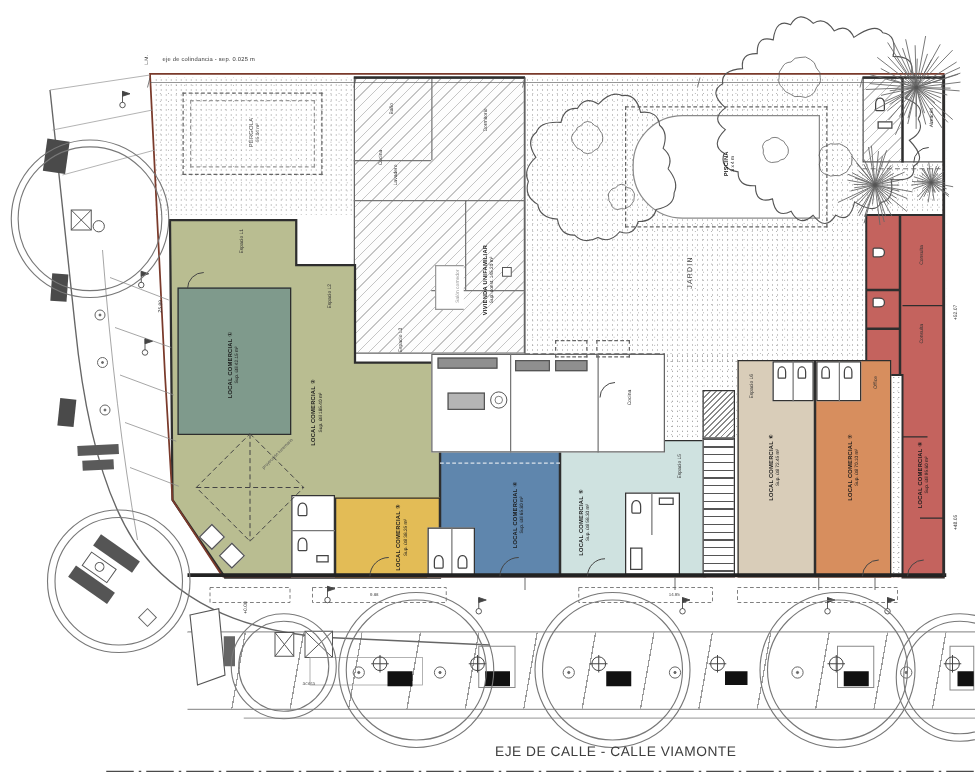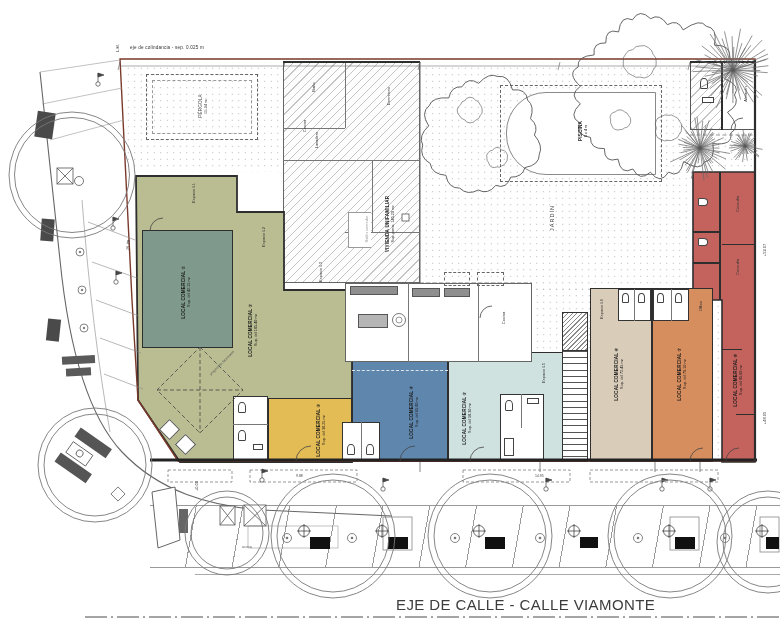--- a/index.html
+++ b/index.html
@@ -23,21 +23,21 @@
   .treads{background-color:#fff;box-sizing:border-box;border:1px solid #333;
           background-image:repeating-linear-gradient(180deg,#555 0,#555 1px,transparent 1px,transparent 6.2px)}
   .diagband{background-image:repeating-linear-gradient(100deg,transparent 0,transparent 45px,#9a9a9a 45px,#9a9a9a 46px)}
   .rlabel{position:absolute;transform:translate(-50%,-50%) rotate(-90deg);white-space:nowrap;
           text-align:center;color:#1a1a1a;line-height:1.35}
   .rname{display:block;font-size:4.6px;font-weight:bold;letter-spacing:.2px}
   .rarea{display:block;font-size:3.8px}
   .mlab{position:absolute;transform:translate(-50%,-50%) rotate(-90deg);white-space:nowrap;
         font-size:4px;color:#333}
   .hlab{position:absolute;white-space:nowrap;font-size:4px;color:#444}
-  .street-axis{position:absolute;left:396px;top:596px;font-size:15px;color:#3d3d3d;letter-spacing:.4px}
+  .street-axis{position:absolute;left:396px;top:596px;font-size:11px;color:#3d3d3d;letter-spacing:.4px}
   .topdim{position:absolute;left:130px;top:45px;font-size:4.6px;color:#333;letter-spacing:.2px}
   svg{position:absolute;left:0;top:0;pointer-events:none}
 </style>
 </head>
 <body>
 
 <div class="plan">
 
   <div class="ab stipple" style="left:123px;top:62px;width:160px;height:110px"></div>
   <div class="ab stipple" style="left:408px;top:62px;width:349px;height:228px"></div>

